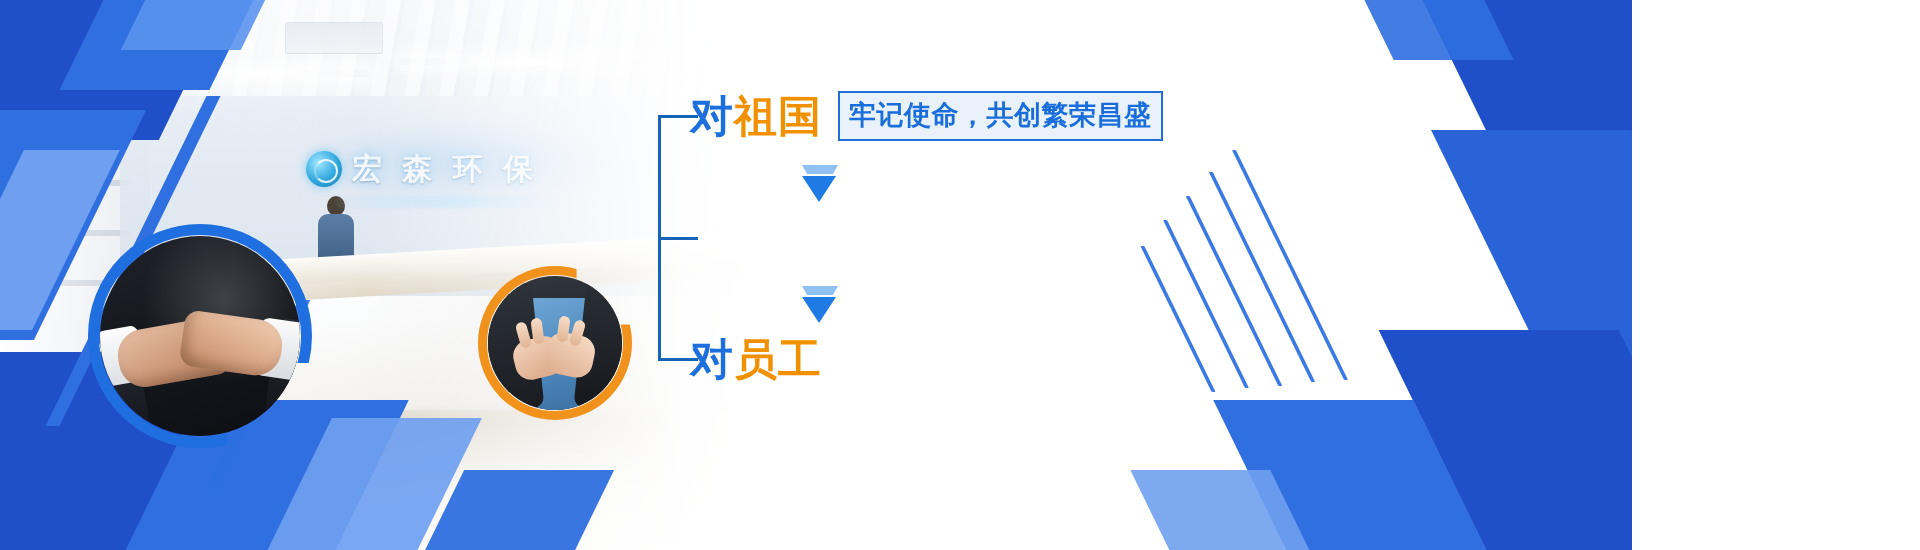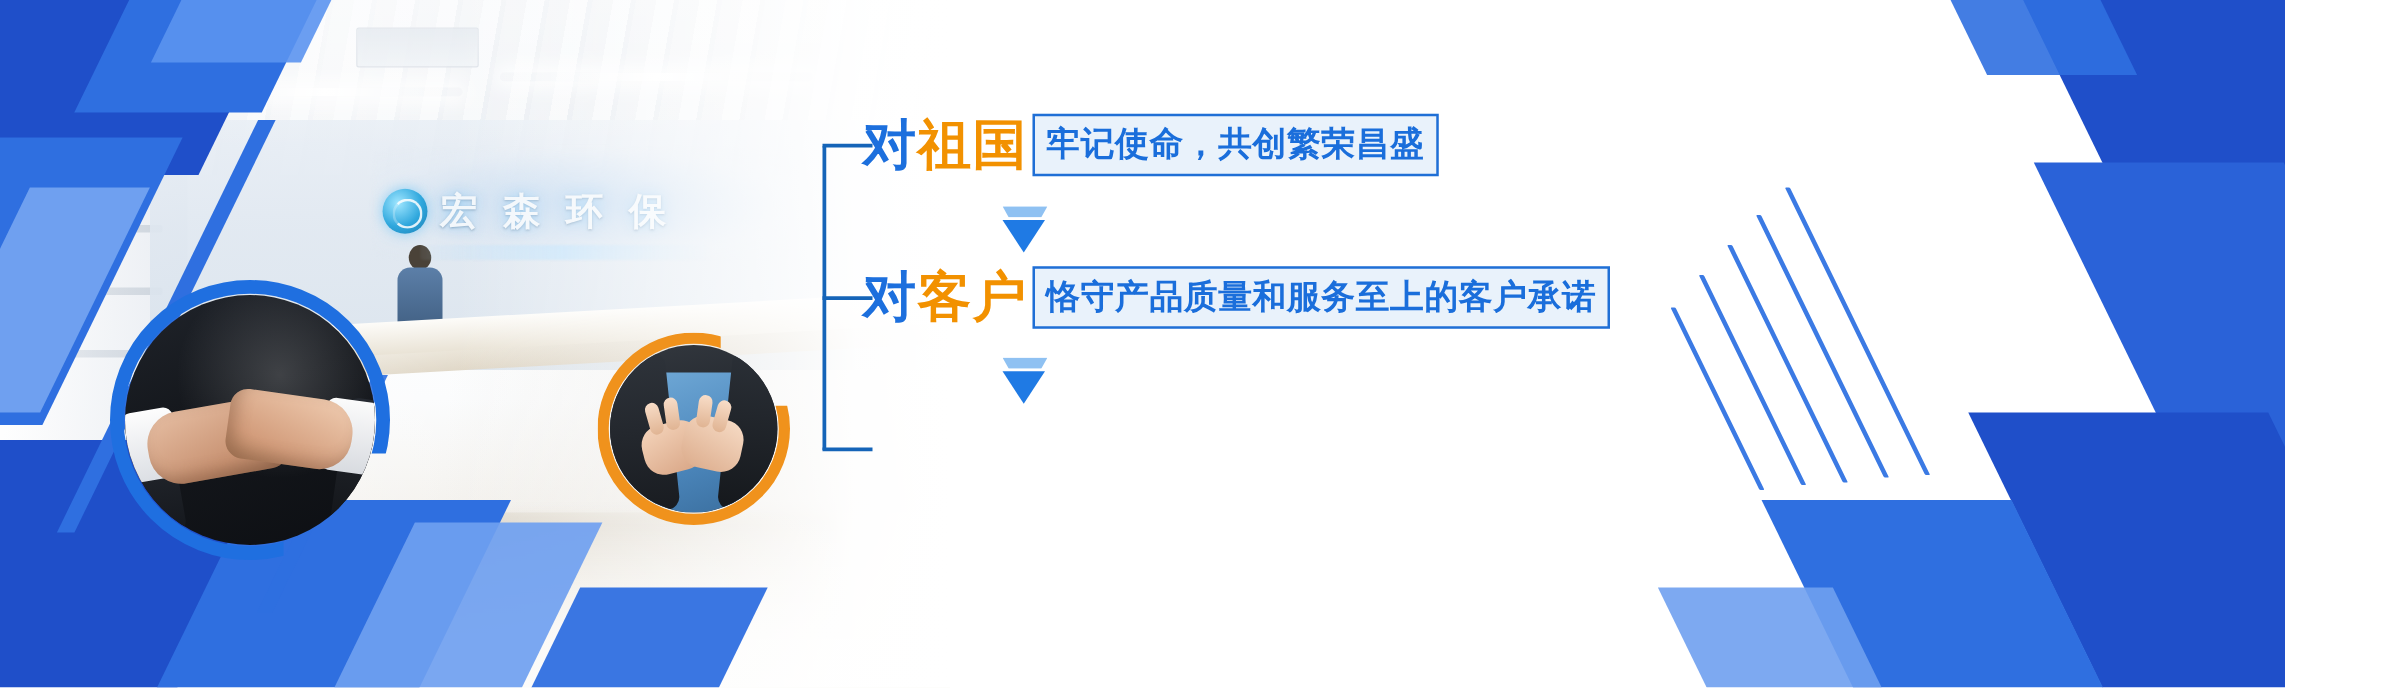--- a/index.html
+++ b/index.html
@@ -2,21 +2,21 @@
 <html><head>
 <meta charset="utf-8">
 <title>Banner</title>
 <style>
   html,body{margin:0;padding:0;}
   body{
     width:1920px;height:550px;overflow:hidden;
     font-family:"Liberation Sans","DejaVu Sans",sans-serif;
     background:#ffffff;
   }
-  #banner{position:relative;width:1828px;height:550px;overflow:hidden;background:#ffffff;}
+  #banner{position:relative;width:1632px;height:550px;overflow:hidden;background:#ffffff;}
 
   
   .photo-panel{
     position:absolute;left:0;top:0;width:760px;height:550px;overflow:hidden;
   }
   .photo-base{
     position:absolute;left:0;top:0;width:760px;height:550px;
     background:
       
       linear-gradient(180deg,#f3f6f9 0%,#eef2f6 14%,#e9eef3 20%,#f6f8fa 26%,#ffffff 40%,#fbfcfd 58%,#f4f2ee 74%,#efeae2 88%,#f7f5f2 100%);
@@ -312,21 +312,21 @@
   .row.r3{top:271px;}
 
   .kw{
     font-size:43px;font-weight:700;line-height:1;white-space:nowrap;
     letter-spacing:1px;
   }
   .kw .dui{color:#1c6fdd;text-shadow:1px 1px 0 rgba(255,255,255,.9);}
   .kw .hl{color:#f29100;text-shadow:1px 1px 0 rgba(255,255,255,.9);}
 
   .desc{
-    margin-left:4px;
+    margin-left:16px;
     border:2px solid #1f6fd6;
     background:#e9f2fb;
     color:#1a6edb;
     font-size:27px;font-weight:700;line-height:1;
     padding:9px 9px 10px 9px;
     white-space:nowrap;
     letter-spacing:.5px;
   }
 
   .arrow{
@@ -443,27 +443,24 @@
     <div class="row r1">
       <div class="kw"><span class="dui">对</span><span class="hl">祖国</span></div>
       <div class="desc">牢记使命，共创繁荣昌盛</div>
     </div>
 
     <div class="arrow a1">
       <div class="arrow-cap"></div>
       <div class="arrow-tri"></div>
     </div>
 
-    <div class="row r2">
-      <div class="kw"><span class="dui">对</span><span class="hl">客户</span></div>
-      <div class="desc">恪守产品质量和服务至上的客户承诺</div>
-    </div>
 
     <div class="arrow a2">
       <div class="arrow-cap"></div>
       <div class="arrow-tri"></div>
     </div>
 
     <div class="row r3">
+      <div class="kw"><span class="dui">对</span><span class="hl">员工</span></div>
     </div>
   </div>
 
 </div>
 
 </body></html>

